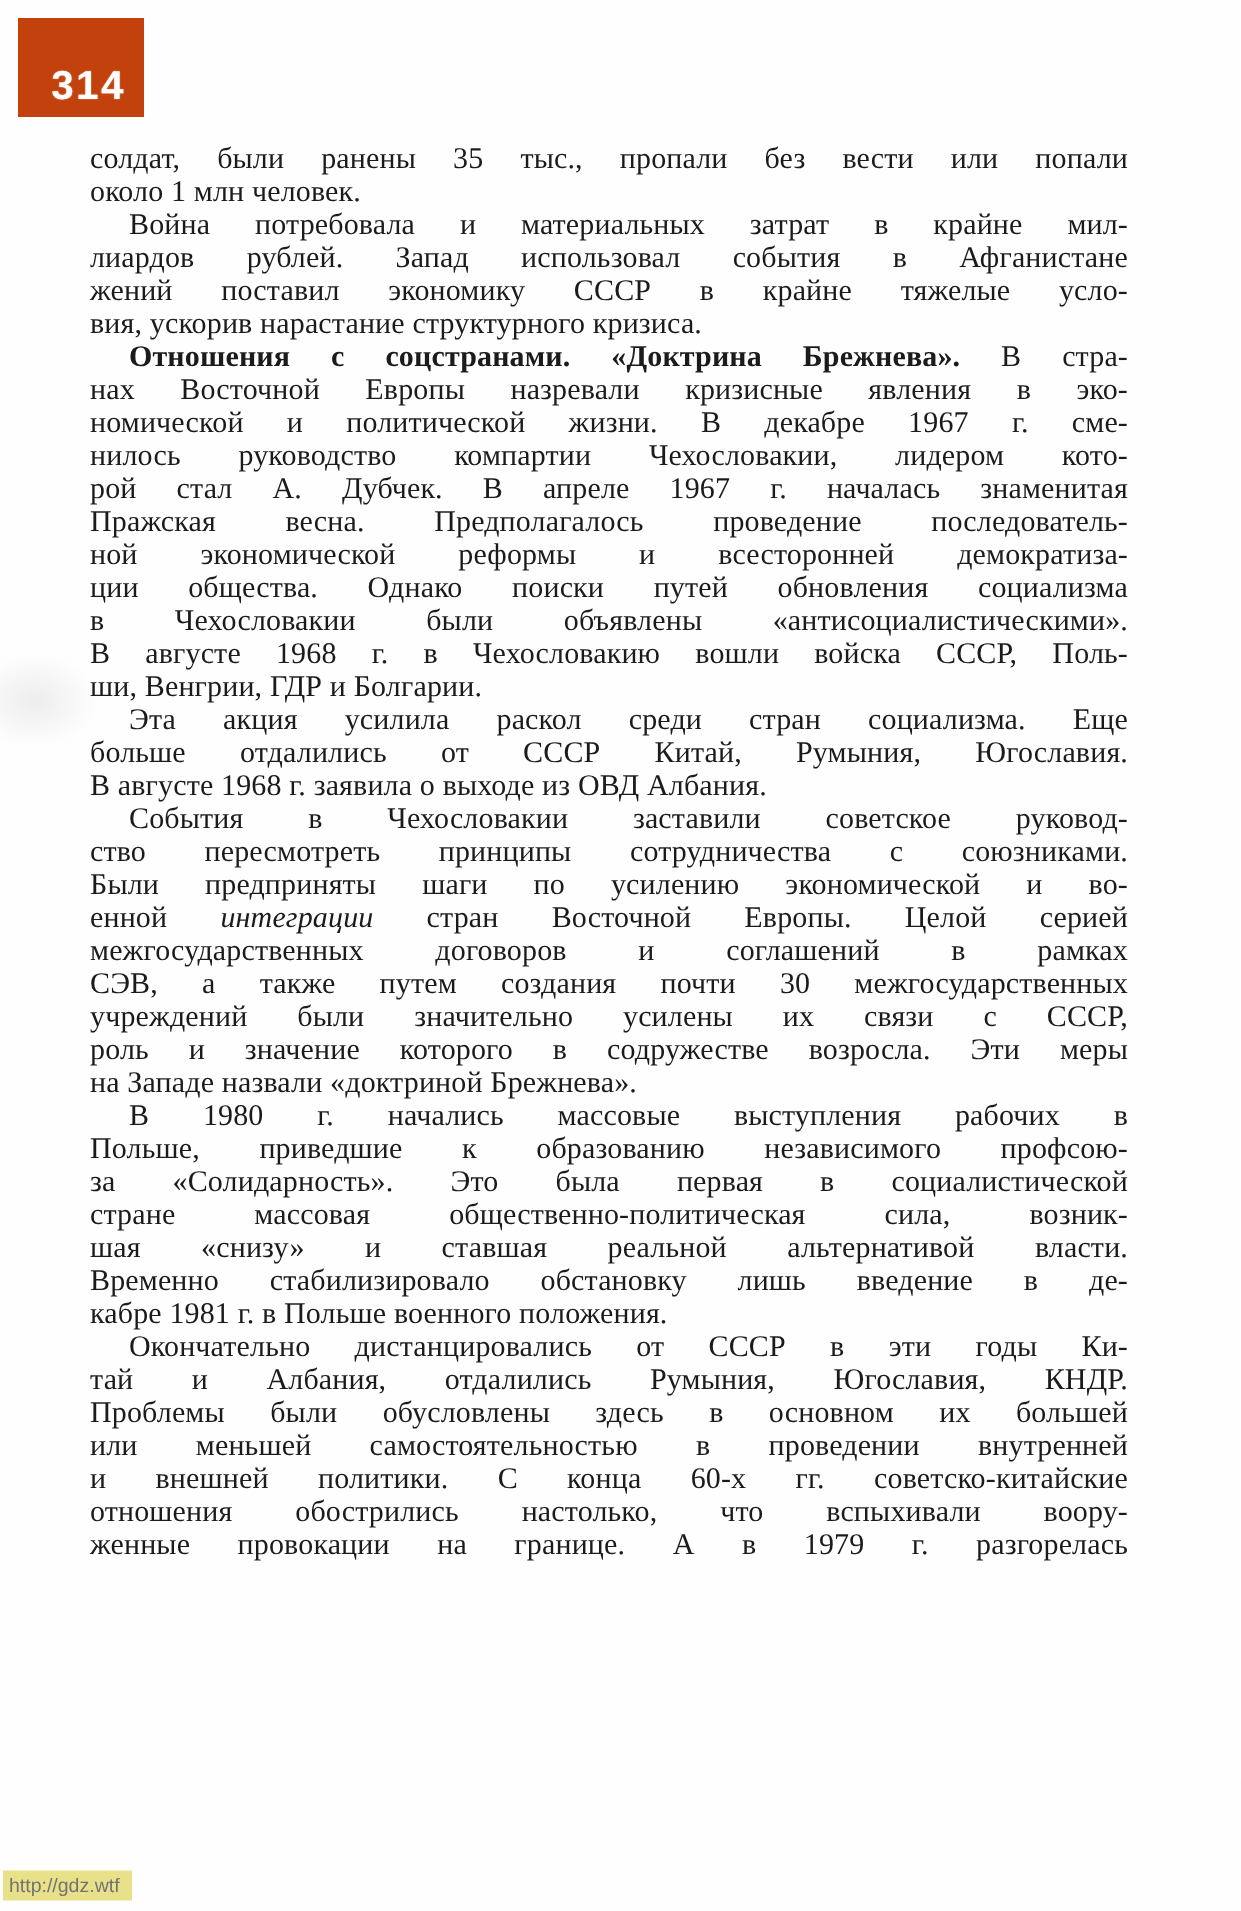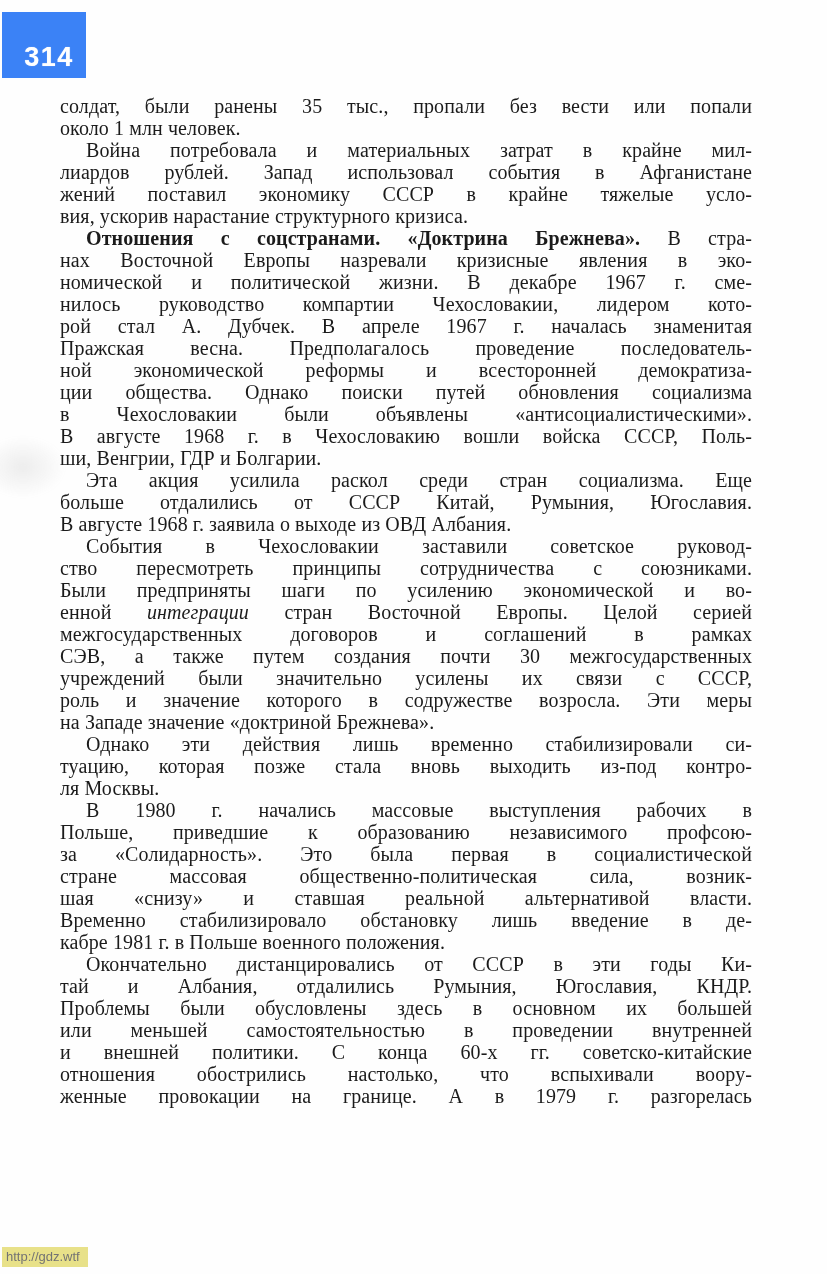--- a/index.html
+++ b/index.html
@@ -10,23 +10,23 @@
     font-family: "Liberation Serif", serif;
   }
   .page {
     position: relative;
     width: 827px; height: 1274px;
     background: #fefefe;
   }
   
   .page-badge {
     position: absolute;
-    left: 2px; top: 12px;
+    left: 12px; top: 12px;
     width: 84px; height: 66px;
-    background: #3b82f6;
+    background: #c2410c;
     display: flex;
     align-items: flex-end;
     justify-content: center;
     box-sizing: border-box;
     padding-bottom: 5px;
   }
   .page-badge .num {
     font-family: "Liberation Sans", sans-serif;
     font-weight: bold;
     font-size: 27px;
@@ -122,26 +122,21 @@
       </div>
       <div class="para indent">
         <div class="line">События в Чехословакии заставили советское руковод-</div>
         <div class="line">ство пересмотреть принципы сотрудничества с союзниками.</div>
         <div class="line">Были предприняты шаги по усилению экономической и во-</div>
         <div class="line">енной <span class="i">интеграции</span> стран Восточной Европы. Целой серией</div>
         <div class="line">межгосударственных договоров и соглашений в рамках</div>
         <div class="line">СЭВ, а также путем создания почти 30 межгосударственных</div>
         <div class="line">учреждений были значительно усилены их связи с СССР,</div>
         <div class="line">роль и значение которого в содружестве возросла. Эти меры</div>
-        <div class="line last">на Западе значение «доктриной Брежнева».</div>
-      </div>
-      <div class="para indent">
-        <div class="line">Однако эти действия лишь временно стабилизировали си-</div>
-        <div class="line">туацию, которая позже стала вновь выходить из-под контро-</div>
-        <div class="line last">ля Москвы.</div>
+        <div class="line last">на Западе назвали «доктриной Брежнева».</div>
       </div>
       <div class="para indent">
         <div class="line">В 1980 г. начались массовые выступления рабочих в</div>
         <div class="line">Польше, приведшие к образованию независимого профсою-</div>
         <div class="line">за «Солидарность». Это была первая в социалистической</div>
         <div class="line">стране массовая общественно-политическая сила, возник-</div>
         <div class="line">шая «снизу» и ставшая реальной альтернативой власти.</div>
         <div class="line">Временно стабилизировало обстановку лишь введение в де-</div>
         <div class="line last">кабре 1981 г. в Польше военного положения.</div>
       </div>

